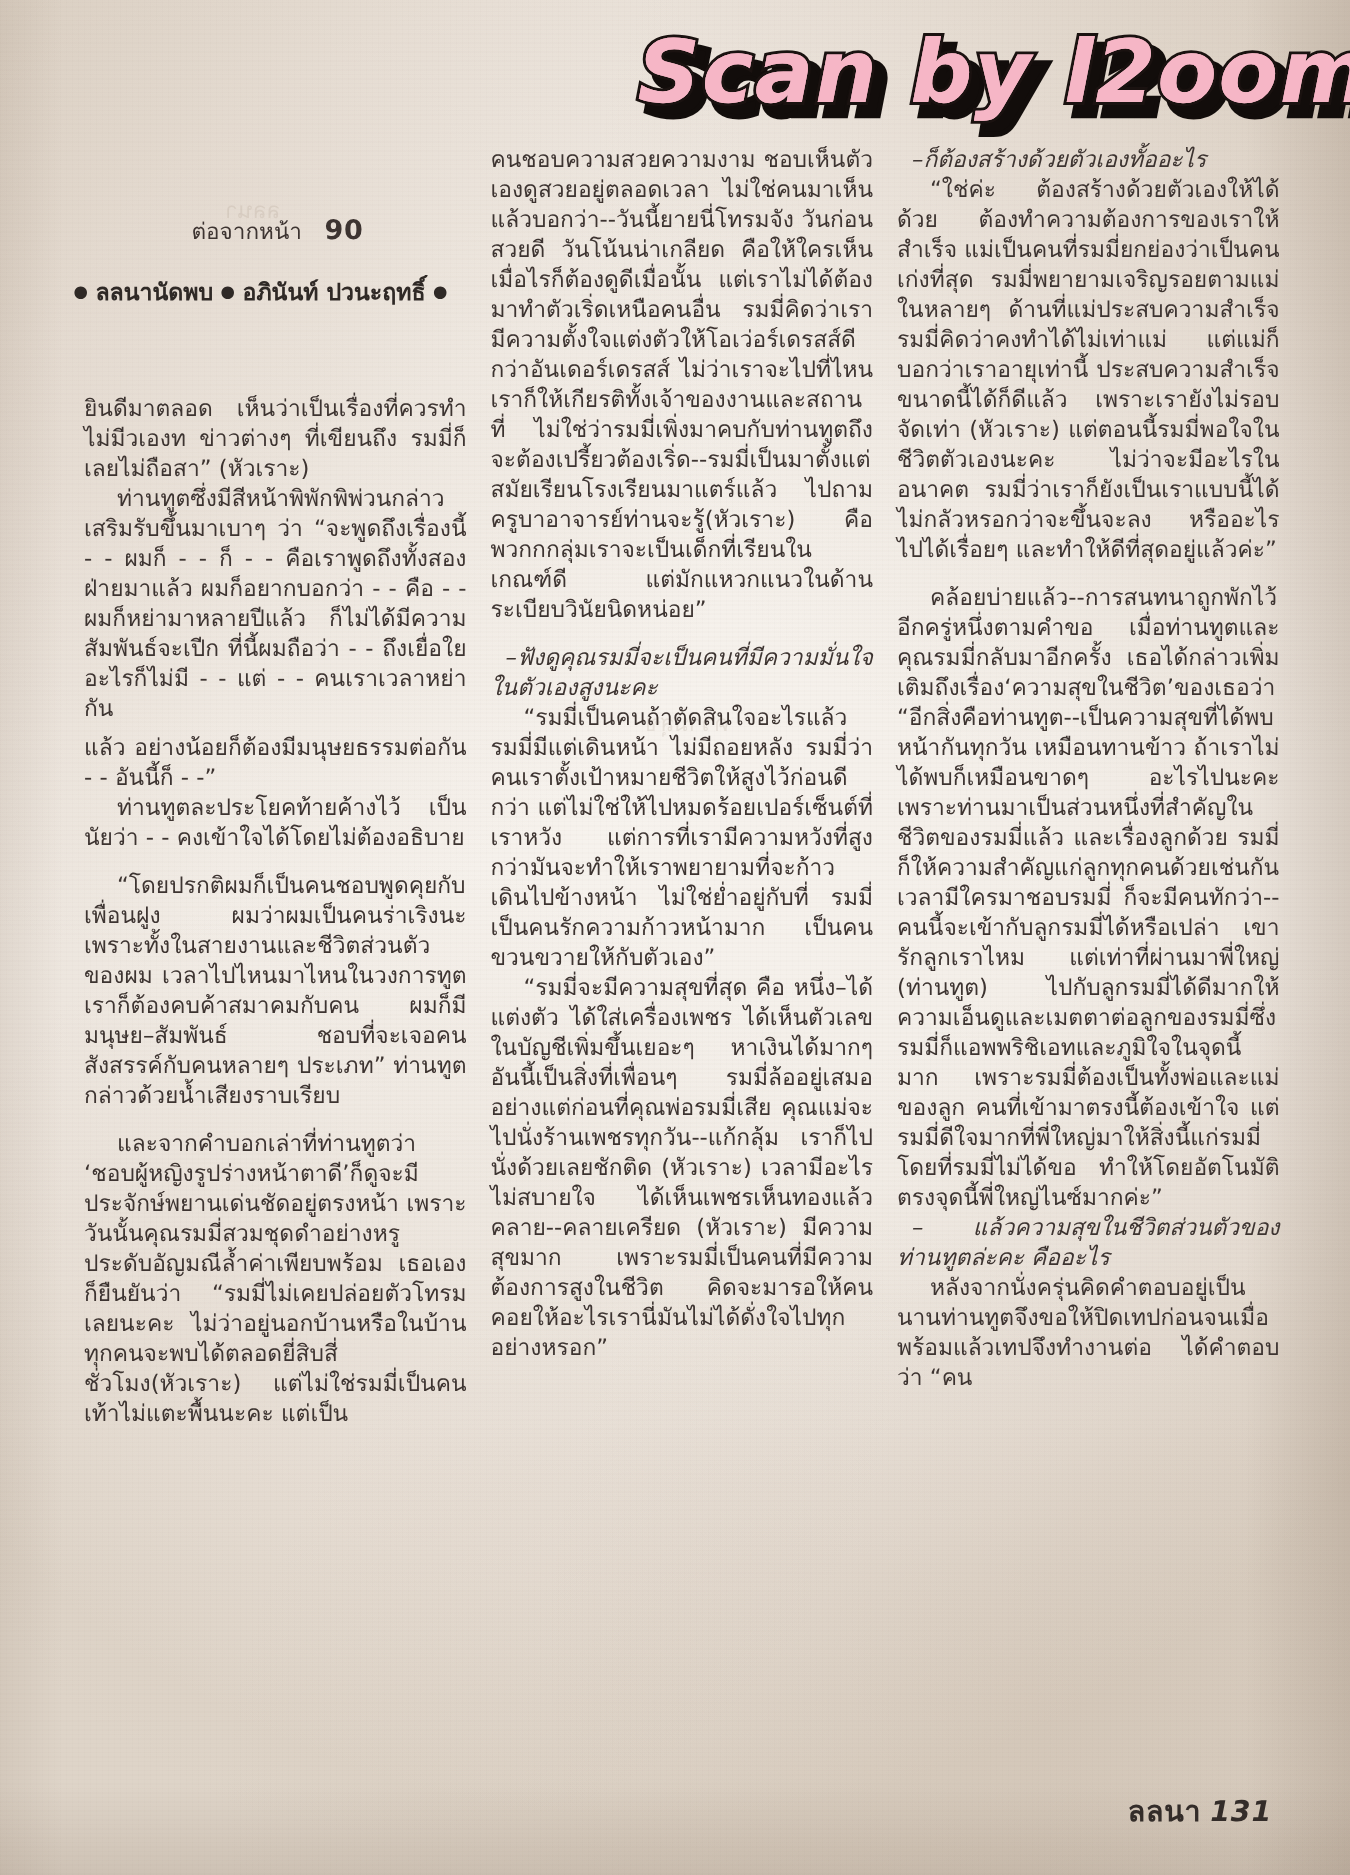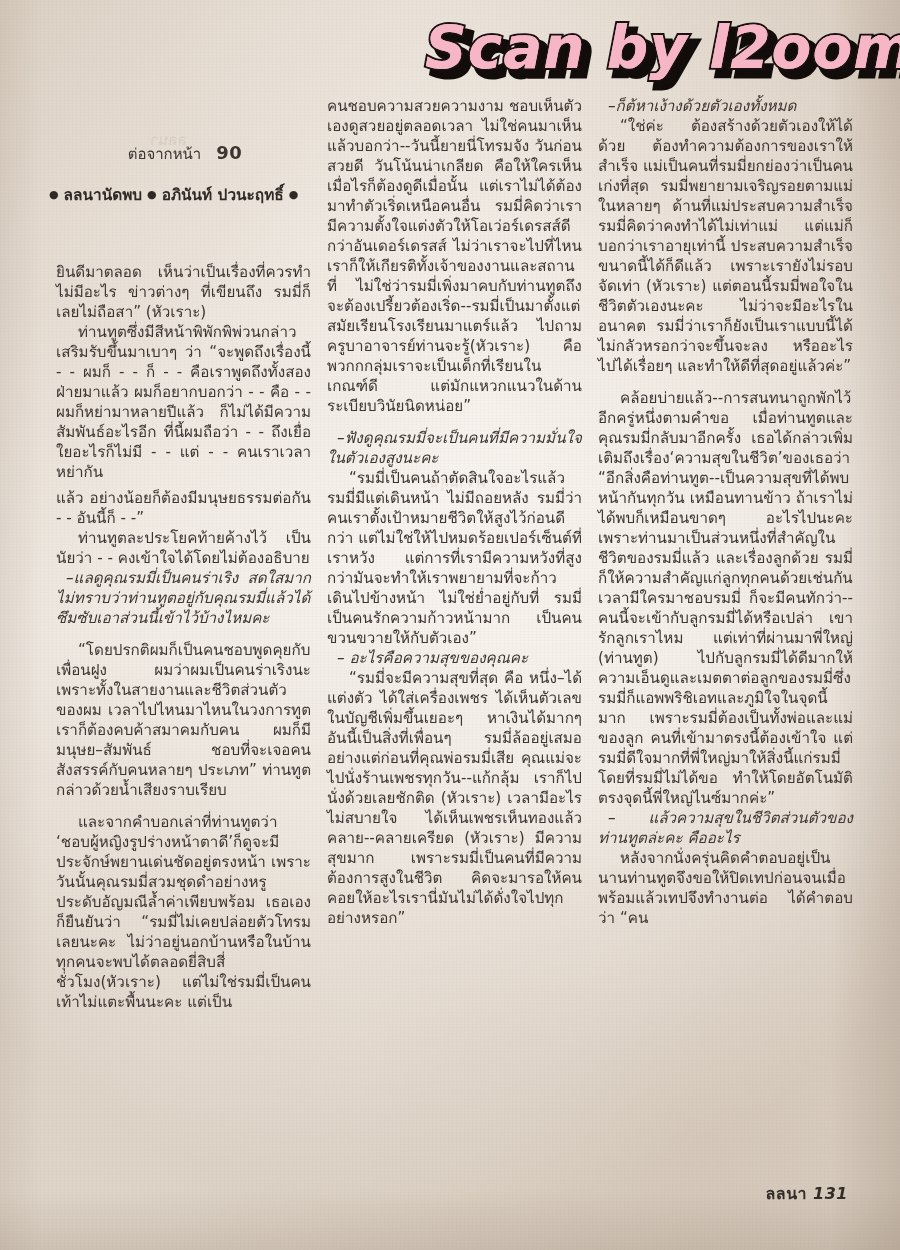--- a/index.html
+++ b/index.html
@@ -156,23 +156,23 @@
   #byline .dot {
     font-size: 11px;
     vertical-align: 2px;
     margin: 0 5px;
   }
 
   
   #footer {
     position: absolute;
     right: 52px;
-    bottom: 44px;
+    bottom: 28px;
     z-index: 6;
-    font-size: 16px;
+    font-size: 19px;
     font-weight: bold;
     color: #332c29;
     letter-spacing: .5px;
   }
   #footer .pgnum {
     font-style: italic;
     font-weight: bold;
     margin-left: 6px;
   }
 
@@ -203,37 +203,35 @@
 
     <div id="contfrom">
       <span>ต่อจากหน้า</span><span class="pg">90</span>
     </div>
 
     <div id="byline">
       <span class="dot">●</span><span>ลลนานัดพบ</span><span class="dot">●</span><span>อภินันท์ ปวนะฤทธิ์</span><span class="dot">●</span>
     </div>
 
     <div class="col" id="col-1">
-        <p class="noindent">ยินดีมาตลอด  เห็นว่าเป็นเรื่องที่ควรทำไม่มีอะไร  ข่าวต่างๆ ที่เขียนถึง  รมมี่ก็เลยไม่ถือสา” (หัวเราะ)</p>
-        <p class="indent">ท่านทูตซึ่งมีสีหน้าพิพักพิพ่วนกล่าวเสริมรับขึ้นมาเบาๆ ว่า  “จะพูดถึงเรื่องนี้ - - ผมก็ - - ก็ - - คือเราพูดถึงทั้งสองฝ่ายมาแล้ว  ผมก็อยากบอกว่า - - คือ - -  ผมก็หย่ามาหลายปีแล้ว  ก็ไม่ได้มีความสัมพันธ์อะไรอีก  ที่นี้ผมถือว่า - - ถึงเยื่อใยอะไรก็ไม่มี - - แต่ - - คนเราเวลาหย่ากัน</p>
+        <p class="noindent">ยินดีมาตลอด  เห็นว่าเป็นเรื่องที่ควรทำไม่มีวเองท  ข่าวต่างๆ ที่เขียนถึง  รมมี่ก็เลยไม่ถือสา” (หัวเราะ)</p>
+        <p class="indent">ท่านทูตซึ่งมีสีหน้าพิพักพิพ่วนกล่าวเสริมรับขึ้นมาเบาๆ ว่า  “จะพูดถึงเรื่องนี้ - - ผมก็ - - ก็ - - คือเราพูดถึงทั้งสองฝ่ายมาแล้ว  ผมก็อยากบอกว่า - - คือ - -  ผมก็หย่ามาหลายปีแล้ว  ก็ไม่ได้มีความสัมพันธ์จะเปีก  ที่นี้ผมถือว่า - - ถึงเยื่อใยอะไรก็ไม่มี - - แต่ - - คนเราเวลาหย่ากัน</p>
         <p class="noindent gap-sm">แล้ว  อย่างน้อยก็ต้องมีมนุษยธรรมต่อกัน - - อันนี้ก็ - -”</p>
         <p class="indent">ท่านทูตละประโยคท้ายค้างไว้  เป็นนัยว่า - - คงเข้าใจได้โดยไม่ต้องอธิบาย</p>
-        <p class="italic">–แลดูคุณรมมี่เป็นคนร่าเริง  สดใสมาก ไม่ทราบว่าท่านทูตอยู่กับคุณรมมี่แล้วได้ซึมซับเอาส่วนนี้เข้าไว้บ้างไหมคะ</p>
         <p class="indent gap">“โดยปรกติผมก็เป็นคนชอบพูดคุยกับเพื่อนฝูง  ผมว่าผมเป็นคนร่าเริงนะ เพราะทั้งในสายงานและชีวิตส่วนตัวของผม เวลาไปไหนมาไหนในวงการทูต เราก็ต้องคบค้าสมาคมกับคน ผมก็มีมนุษย–สัมพันธ์ ชอบที่จะเจอคน สังสรรค์กับคนหลายๆ ประเภท”  ท่านทูตกล่าวด้วยน้ำเสียงราบเรียบ</p>
         <p class="indent gap">และจากคำบอกเล่าที่ท่านทูตว่า ‘ชอบผู้หญิงรูปร่างหน้าตาดี’ก็ดูจะมีประจักษ์พยานเด่นชัดอยู่ตรงหน้า  เพราะวันนั้นคุณรมมี่สวมชุดดำอย่างหรู  ประดับอัญมณีล้ำค่าเพียบพร้อม  เธอเองก็ยืนยันว่า “รมมี่ไม่เคยปล่อยตัวโทรมเลยนะคะ  ไม่ว่าอยู่นอกบ้านหรือในบ้าน  ทุกคนจะพบได้ตลอดยี่สิบสี่ชั่วโมง(หัวเราะ)  แต่ไม่ใช่รมมี่เป็นคนเท้าไม่แตะพื้นนะคะ  แต่เป็น</p>
       </div>
     <div class="col" id="col-2">
         <p class="noindent">คนชอบความสวยความงาม  ชอบเห็นตัวเองดูสวยอยู่ตลอดเวลา  ไม่ใช่คนมาเห็นแล้วบอกว่า--วันนี้ยายนี่โทรมจัง วันก่อนสวยดี วันโน้นน่าเกลียด  คือให้ใครเห็นเมื่อไรก็ต้องดูดีเมื่อนั้น  แต่เราไม่ได้ต้องมาทำตัวเริ่ดเหนือคนอื่น รมมี่คิดว่าเรามีความตั้งใจแต่งตัวให้โอเว่อร์เดรสส์ดีกว่าอันเดอร์เดรสส์  ไม่ว่าเราจะไปที่ไหนเราก็ให้เกียรติทั้งเจ้าของงานและสถานที่  ไม่ใช่ว่ารมมี่เพิ่งมาคบกับท่านทูตถึงจะต้องเปรี้ยวต้องเริ่ด--รมมี่เป็นมาตั้งแต่สมัยเรียนโรงเรียนมาแตร์แล้ว  ไปถามครูบาอาจารย์ท่านจะรู้(หัวเราะ)  คือพวกกกลุ่มเราจะเป็นเด็กที่เรียนในเกณฑ์ดี  แต่มักแหวกแนวในด้านระเบียบวินัยนิดหน่อย”</p>
         <p class="italic gap">–ฟังดูคุณรมมี่จะเป็นคนที่มีความมั่นใจในตัวเองสูงนะคะ</p>
         <p class="indent">“รมมี่เป็นคนถ้าตัดสินใจอะไรแล้ว รมมี่มีแต่เดินหน้า ไม่มีถอยหลัง รมมี่ว่าคนเราตั้งเป้าหมายชีวิตให้สูงไว้ก่อนดีกว่า  แต่ไม่ใช่ให้ไปหมดร้อยเปอร์เซ็นต์ที่เราหวัง แต่การที่เรามีความหวังที่สูงกว่ามันจะทำให้เราพยายามที่จะก้าวเดินไปข้างหน้า ไม่ใช่ย่ำอยู่กับที่  รมมี่เป็นคนรักความก้าวหน้ามาก   เป็นคนขวนขวายให้กับตัวเอง”</p>
-        <p class="italic">– อะไรคือความสุขของคุณคะ</p>
         <p class="indent">“รมมี่จะมีความสุขที่สุด คือ หนึ่ง–ได้แต่งตัว ได้ใส่เครื่องเพชร ได้เห็นตัวเลขในบัญชีเพิ่มขึ้นเยอะๆ หาเงินได้มากๆ อันนี้เป็นสิ่งที่เพื่อนๆ รมมี่ล้ออยู่เสมอ อย่างแต่ก่อนที่คุณพ่อรมมี่เสีย  คุณแม่จะไปนั่งร้านเพชรทุกวัน--แก้กลุ้ม เราก็ไปนั่งด้วยเลยชักติด  (หัวเราะ)  เวลามีอะไรไม่สบายใจ  ได้เห็นเพชรเห็นทองแล้วคลาย--คลายเครียด (หัวเราะ) มีความสุขมาก  เพราะรมมี่เป็นคนที่มีความต้องการสูงในชีวิต  คิดจะมารอให้คนคอยให้อะไรเรานี่มันไม่ได้ดั่งใจไปทุกอย่างหรอก”</p>
       </div>
     <div class="col" id="col-3">
-        <p class="italic noindent">–ก็ต้หาเง้างด้วยตัวเองทั้งหมด</p>
+        <p class="italic noindent">–ก็ต้องสร้างด้วยตัวเองทั้ออะไร</p>
         <p class="indent">“ใช่ค่ะ ต้องสร้างด้วยตัวเองให้ได้ด้วย ต้องทำความต้องการของเราให้สำเร็จ  แม่เป็นคนที่รมมี่ยกย่องว่าเป็นคนเก่งที่สุด รมมี่พยายามเจริญรอยตามแม่ในหลายๆ ด้านที่แม่ประสบความสำเร็จ  รมมี่คิดว่าคงทำได้ไม่เท่าแม่   แต่แม่ก็บอกว่าเราอายุเท่านี้  ประสบความสำเร็จขนาดนี้ได้ก็ดีแล้ว เพราะเรายังไม่รอบจัดเท่า (หัวเราะ)  แต่ตอนนี้รมมี่พอใจในชีวิตตัวเองนะคะ  ไม่ว่าจะมีอะไรในอนาคต  รมมี่ว่าเราก็ยังเป็นเราแบบนี้ได้  ไม่กลัวหรอกว่าจะขึ้นจะลง หรืออะไร ไปได้เรื่อยๆ และทำให้ดีที่สุดอยู่แล้วค่ะ”</p>
         <p class="indent gap">คล้อยบ่ายแล้ว--การสนทนาถูกพักไว้อีกครู่หนึ่งตามคำขอ  เมื่อท่านทูตและคุณรมมี่กลับมาอีกครั้ง  เธอได้กล่าวเพิ่มเติมถึงเรื่อง‘ความสุขในชีวิต’ของเธอว่า “อีกสิ่งคือท่านทูต--เป็นความสุขที่ได้พบหน้ากันทุกวัน เหมือนทานข้าว ถ้าเราไม่ได้พบก็เหมือนขาดๆ อะไรไปนะคะ เพราะท่านมาเป็นส่วนหนึ่งที่สำคัญในชีวิตของรมมี่แล้ว  และเรื่องลูกด้วย  รมมี่ก็ให้ความสำคัญแก่ลูกทุกคนด้วยเช่นกัน      เวลามีใครมาชอบรมมี่  ก็จะมีคนทักว่า--คนนี้จะเข้ากับลูกรมมี่ได้หรือเปล่า เขารักลูกเราไหม  แต่เท่าที่ผ่านมาพี่ใหญ่ (ท่านทูต) ไปกับลูกรมมี่ได้ดีมากให้ความเอ็นดูและเมตตาต่อลูกของรมมี่ซึ่งรมมี่ก็แอพพริชิเอทและภูมิใจในจุดนี้มาก  เพราะรมมี่ต้องเป็นทั้งพ่อและแม่ของลูก คนที่เข้ามาตรงนี้ต้องเข้าใจ  แต่รมมี่ดีใจมากที่พี่ใหญ่มาให้สิ่งนี้แก่รมมี่โดยที่รมมี่ไม่ได้ขอ   ทำให้โดยอัตโนมัติตรงจุดนี้พี่ใหญ่ไนซ์มากค่ะ”</p>
         <p class="italic">– แล้วความสุขในชีวิตส่วนตัวของท่านทูตล่ะคะ คืออะไร</p>
         <p class="indent">หลังจากนั่งครุ่นคิดคำตอบอยู่เป็นนานท่านทูตจึงขอให้ปิดเทปก่อนจนเมื่อพร้อมแล้วเทปจึงทำงานต่อ ได้คำตอบว่า “คน</p>
       </div>
 
   </div>
 
   <div id="watermark">
     <div class="wm-text wm-shadow">Scan by l2oom</div>

